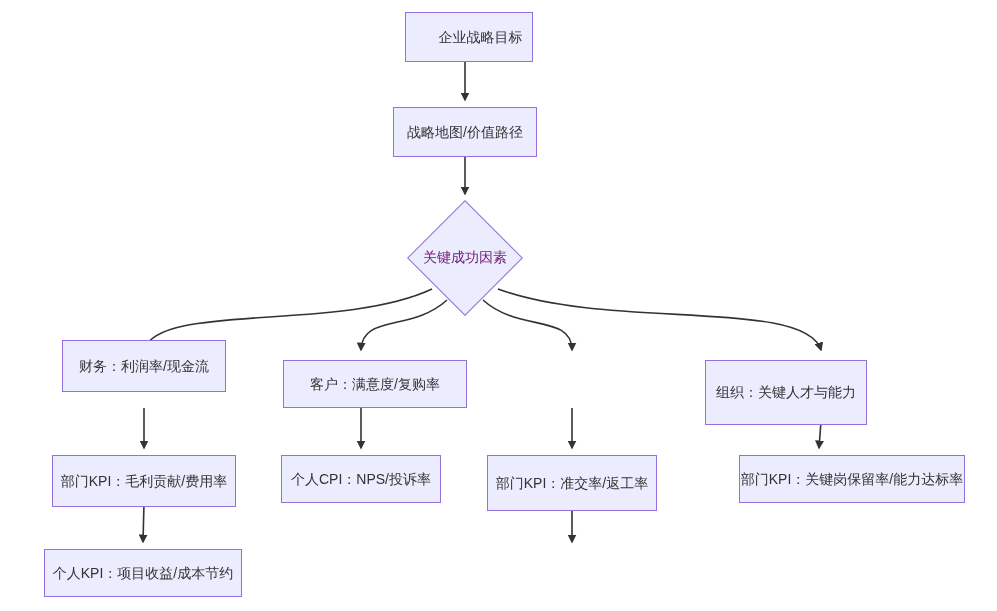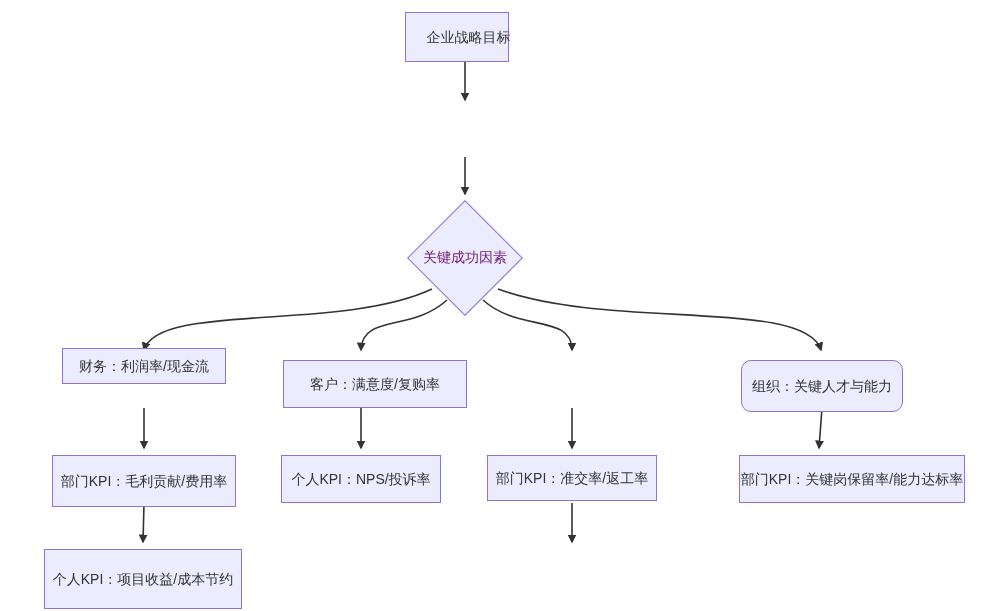--- a/index.html
+++ b/index.html
@@ -86,32 +86,33 @@
     <path class="edge" d="M483,300 C518,332 572,314 572,350" marker-end="url(#arrow)"></path>
     <path class="edge" d="M498,289 C610,330 805,298 821,350" marker-end="url(#arrow)"></path>
     <path class="edge" d="M144,408 L144,448" marker-end="url(#arrow)"></path>
     <path class="edge" d="M361,408 L361,448" marker-end="url(#arrow)"></path>
     <path class="edge" d="M572,408 L572,448" marker-end="url(#arrow)"></path>
     <path class="edge" d="M822,408 L819,448" marker-end="url(#arrow)"></path>
     <path class="edge" d="M144,503 L143,542" marker-end="url(#arrow)"></path>
     <path class="edge" d="M572,503 L572,542" marker-end="url(#arrow)"></path>
   </svg>
 
-  <div class="node" style="left:405px; top:12px; width:104px; height:50px;padding-left:23px;">企业战略目标</div>
+  <div class="node" style="left:405px; top:12px; width:128px; height:50px;padding-left:23px;">企业战略目标</div>
 
+  <div class="node" style="left:393px; top:107px; width:144px; height:50px;">战略地图/价值路径</div>
 
   <div class="diamond-wrap" style="left:424px; top:217px; width:82px; height:82px;">
     <div class="diamond-shape"></div>
     <span class="diamond-label">关键成功因素</span>
   </div>
 
-  <div class="node" style="left:62px;  top:348px; width:164px; height:36px;">财务：利润率/现金流</div>
+  <div class="node" style="left:62px;  top:340px; width:164px; height:52px;">财务：利润率/现金流</div>
   <div class="node" style="left:283px; top:360px; width:184px; height:48px;">客户：满意度/复购率</div>
-  <div class="node" style="left:741px; top:360px; width:162px; height:52px;border-radius:10px;">组织：关键人才与能力</div>
+  <div class="node" style="left:705px; top:360px; width:162px; height:65px;">组织：关键人才与能力</div>
 
   <div class="node" style="left:52px;  top:455px; width:184px; height:52px;">部门KPI：毛利贡献/费用率</div>
-  <div class="node" style="left:281px; top:455px; width:160px; height:48px;">个人KPI：NPS/投诉率</div>
-  <div class="node" style="left:487px; top:455px; width:170px; height:46px;">部门KPI：准交率/返工率</div>
+  <div class="node" style="left:281px; top:455px; width:160px; height:48px;">个人CPI：NPS/投诉率</div>
+  <div class="node" style="left:487px; top:455px; width:170px; height:56px;">部门KPI：准交率/返工率</div>
   <div class="node" style="left:705px; top:455px; width:226px; height:48px;margin-left:34px;">部门KPI：关键岗保留率/能力达标率</div>
 
-  <div class="node" style="left:44px;  top:549px; width:198px; height:60px;">个人KPI：项目收益/成本节约</div>
+  <div class="node" style="left:44px;  top:549px; width:198px; height:48px;">个人KPI：项目收益/成本节约</div>
 
 </div>
 
 </body></html>

